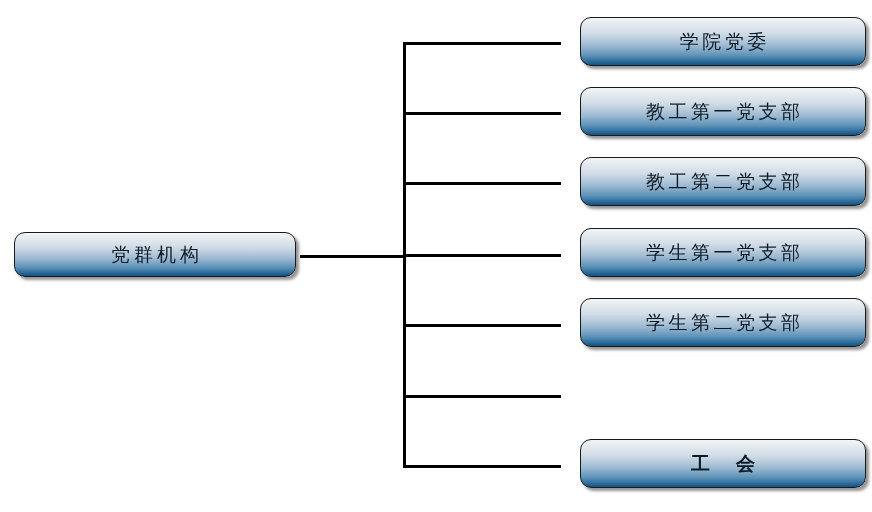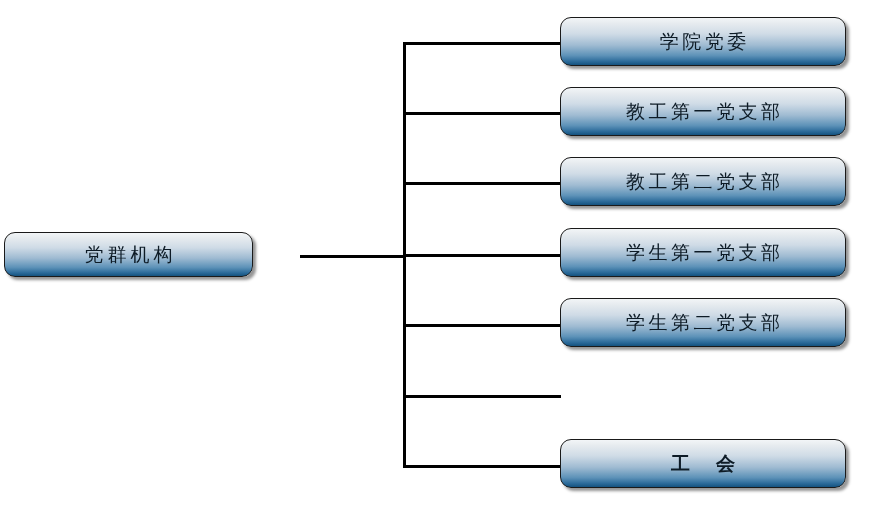--- a/index.html
+++ b/index.html
@@ -50,34 +50,34 @@
     font-size: 19px;
     line-height: 1;
     color: #0d1b26;
     letter-spacing: 3.5px;
     text-indent: 3.5px;
     white-space: pre;
   }
 
   
   #node-root {
-    left: 4px;
+    left: 14px;
     top: 232px;
-    width: 249px;
+    width: 282px;
     height: 45px;
   }
   #node-root .node-label {
     font-size: 19px;
     letter-spacing: 4px;
     text-indent: 4px;
   }
 
   
   .node-child {
-    left: 560px;
+    left: 580px;
     width: 286px;
     height: 49px;
   }
 
   .row-0 { top: 17px; }
   .row-1 { top: 87px; justify-content: center; }
   .row-2 { top: 157px; }
   .row-3 { top: 228px; }
   .row-4 { top: 298px; }
   .row-5 { top: 369px; }

